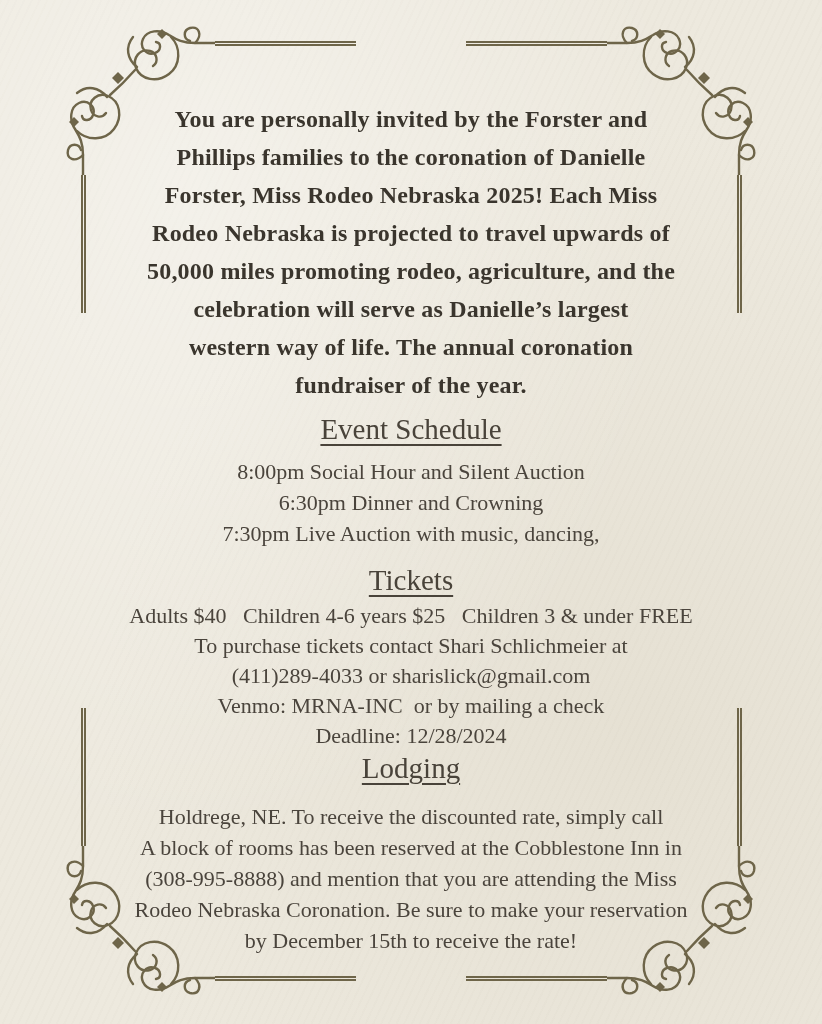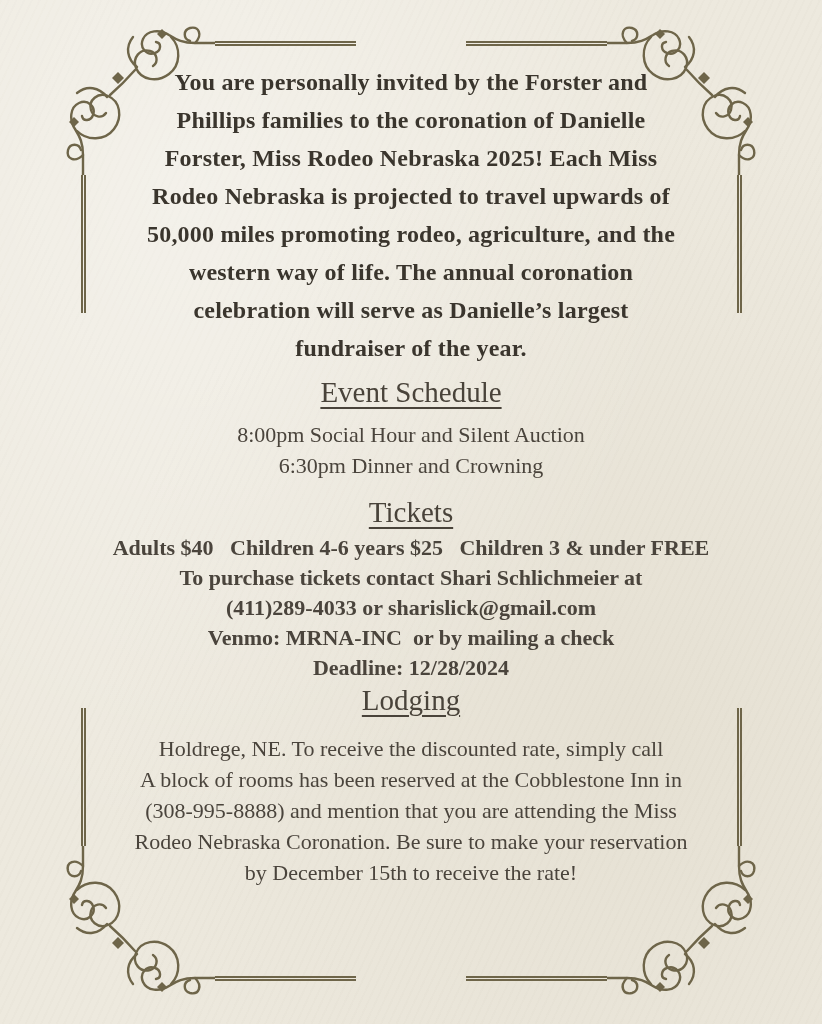--- a/index.html
+++ b/index.html
@@ -25,36 +25,36 @@
   .vseg{position:absolute;width:0;height:138px;border-left:5px double #6E6549;}
   .seg-top-left{left:215px;top:41px;}
   .seg-top-right{left:466px;top:41px;}
   .seg-bottom-left{left:215px;top:976px;}
   .seg-bottom-right{left:466px;top:976px;}
   .seg-left-upper{left:81px;top:175px;}
   .seg-left-lower{left:81px;top:708px;}
   .seg-right-upper{left:737px;top:175px;}
   .seg-right-lower{left:737px;top:708px;}
   
-  .content{position:relative;width:700px;margin:0 auto;padding-top:63px;text-align:center;}
+  .content{position:relative;width:700px;margin:0 auto;padding-top:100px;text-align:center;}
   .intro .line{
     font-size:24px;line-height:38px;font-weight:bold;
     color:#3A352D;letter-spacing:0.2px;white-space:pre-wrap;
   }
   h2.section-title{
     font-size:29px;line-height:34px;font-weight:normal;color:#49433A;
     text-decoration:underline;text-decoration-thickness:1.5px;text-underline-offset:5px;
   }
   #section-schedule .section-title{margin:8px 0 10px;}
   #section-tickets  .section-title{margin:14px 0 4px;}
   #section-lodging  .section-title{margin:0 0 16px;}
   .section .line{
     font-size:22px;line-height:31px;color:#4A443C;white-space:pre-wrap;
   }
-  #section-tickets .line{line-height:30px;font-weight:bold;}
+  #section-tickets .line{line-height:30px;}
 </style>
 </head>
 <body>
 
 <div class="page">
 
   <svg width="0" height="0" style="position:absolute" aria-hidden="true">
     <defs>
       <g id="corner-ornament" stroke="#6E6549" stroke-width="2.4" fill="none" stroke-linecap="round">
         <path d="M150 18 L130 18 C 118 18 112 15 104 10 C 95 4 82 5 78 14 C 74 23 82 31 90 28 C 96 26 97 18 91 17"></path>
@@ -100,30 +100,31 @@
   </div>
 
   <div class="content">
 
     <div class="intro">
         <div class="line">You are personally invited by the Forster and</div>
         <div class="line">Phillips families to the coronation of Danielle</div>
         <div class="line">Forster, Miss Rodeo Nebraska 2025! Each Miss</div>
         <div class="line">Rodeo Nebraska is projected to travel upwards of</div>
         <div class="line">50,000 miles promoting rodeo, agriculture, and the</div>
+        <div class="line">celebration will serve as Danielle’s largest</div>
         <div class="line">western way of life. The annual coronation</div>
-        <div class="line">celebration will serve as Danielle’s largest</div>
         <div class="line">fundraiser of the year.</div>
       </div>
 
     <section class="section" id="section-schedule">
       <h2 class="section-title">Event Schedule</h2>
       <div>
           <div class="line">8:00pm Social Hour and Silent Auction</div>
           <div class="line">6:30pm Dinner and Crowning</div>
+          <div class="line">7:30pm Live Auction with music, dancing,</div>
         </div>
     </section>
 
     <section class="section" id="section-tickets">
       <h2 class="section-title">Tickets</h2>
       <div>
           <div class="line">Adults $40   Children 4-6 years $25   Children 3 &amp; under FREE</div>
           <div class="line">To purchase tickets contact Shari Schlichmeier at</div>
           <div class="line">(411)289-4033 or sharislick@gmail.com</div>
           <div class="line">Venmo: MRNA-INC  or by mailing a check</div>

